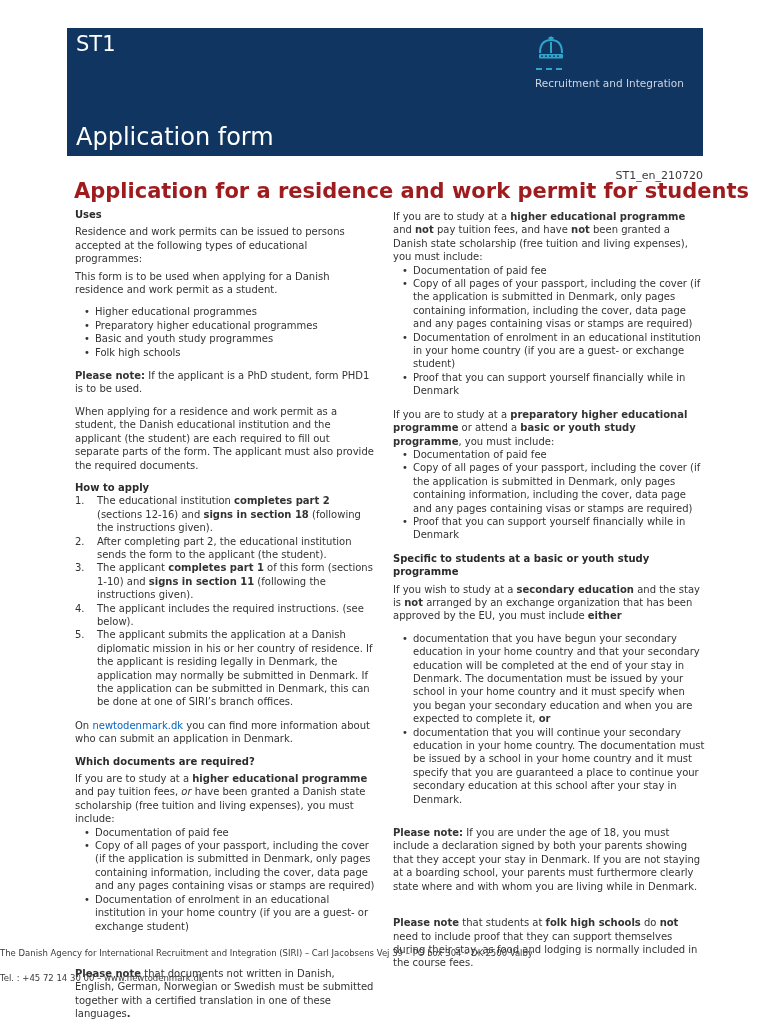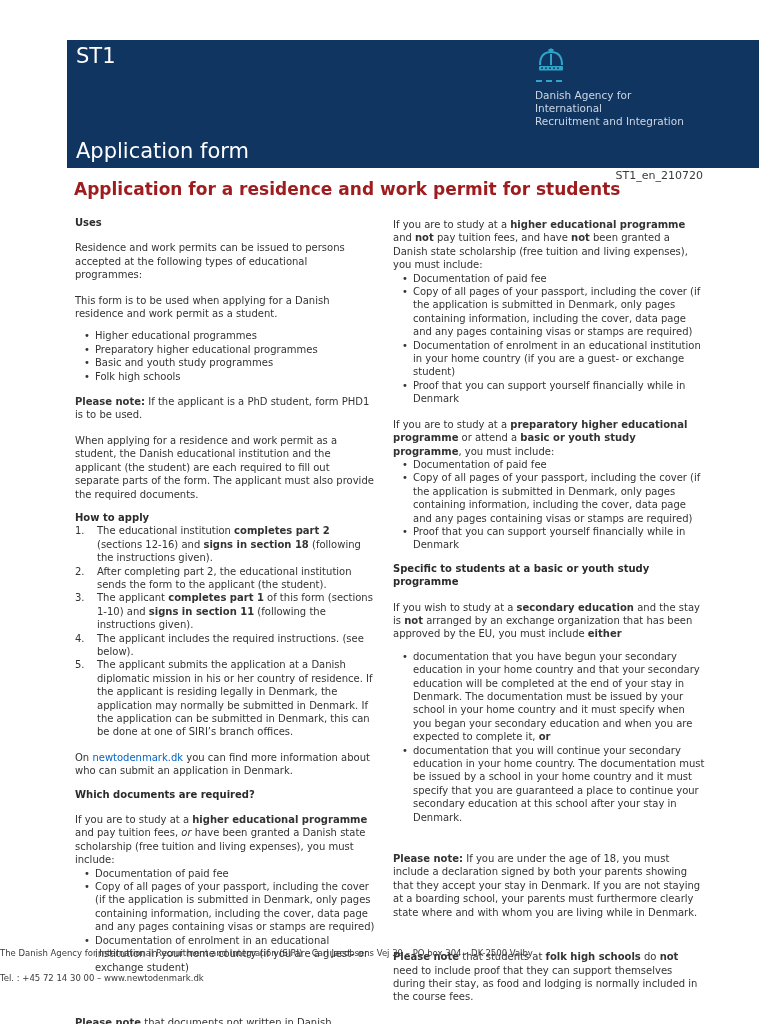--- a/index.html
+++ b/index.html
@@ -1,39 +1,39 @@
 <!DOCTYPE html>
 <html><head>
 <meta charset="utf-8">
 <style>
   *{box-sizing:border-box;margin:0;padding:0}
   html,body{background:#fff}
   body{width:770px;height:1024px;font-family:"DejaVu Sans",sans-serif;color:#333}
   .page{position:relative;width:770px;height:1024px;background:#ffffff;overflow:hidden}
 
   
-  .header-box{position:absolute;left:67px;top:40px;width:692px;height:128px;background:#0f3560;color:#fff}
+  .header-box{position:absolute;left:67px;top:28px;width:636px;height:128px;background:#0f3560;color:#fff}
   .form-code{position:absolute;left:9px;top:4px;font-size:21px}
-  .form-title{position:absolute;left:9px;bottom:5px;font-size:21px}
+  .form-title{position:absolute;left:9px;bottom:5px;font-size:24px}
   .logo{position:absolute;left:468px;top:8px;width:164px}
   .crown{display:block;margin:0 0 5px 1px}
   .ministry{font-size:10.5px;font-weight:bold;line-height:13px;color:#ffffff}
   .logo-divider{width:26px;border-top:2px dashed #2fa5c9;margin:7px 0 7px 1px}
   .agency{font-size:10.5px;line-height:13px;color:#ccd6e4}
 
   .doc-ref{position:absolute;right:67px;top:169px;font-size:11px;color:#3a3a3a}
-  .page-title{position:absolute;left:74px;top:179px;font-size:17px;font-weight:bold;color:#9e1b1e}
+  .page-title{position:absolute;left:74px;top:179px;font-size:21px;font-weight:bold;color:#9e1b1e}
 
   
   .body-cols{position:absolute;left:75px;top:206px;width:631px;display:flex;gap:18px}
   .col{font-size:10px;line-height:13.4px;color:#333}
   .col-left{width:300px}
   .col-right{width:313px}
-  .heading{font-weight:bold;color:#2b2b2b;margin-top:10px}
-  p.para{margin:12px 0 9px}
+  .heading{font-weight:bold;color:#2b2b2b;margin-top:2px}
+  p.para{margin:4px 0 9px}
   p.para.tight{margin-bottom:0}
   .list{margin:0 0 10px}
   .li{display:flex}
   .marker{width:20px;flex:none;padding-left:9px}
   .marker.num{width:22px;padding-left:0}
   .b{font-weight:bold}
   .i{font-style:italic}
   a.link{color:#0563c1;cursor:pointer}
 
   
@@ -55,21 +55,20 @@
           <path d="M4 17 C4 7 9 4 15 4 C21 4 26 7 26 17"></path>
           <line x1="15" y1="6" x2="15" y2="17"></line>
           <line x1="15" y1="0.5" x2="15" y2="4"></line>
           <line x1="12.5" y1="2" x2="17.5" y2="2"></line>
         </g>
         <rect x="3" y="18" width="24" height="4.5" rx="1" fill="#2fa5c9"></rect>
         <line x1="5" y1="20.2" x2="25" y2="20.2" stroke="#0f3560" stroke-width="1.2" stroke-dasharray="2 2"></line>
       </svg>
       <div class="logo-divider"></div>
       <div class="agency">
-        <div>Danish Agency for International</div>
         <div>Recruitment and Integration</div>
       </div>
     </div>
   </div>
 
   <div class="doc-ref">ST1_en_210720</div>
 
   <div class="page-title">Application for a residence and work permit for students</div>
 
   <div class="body-cols">

